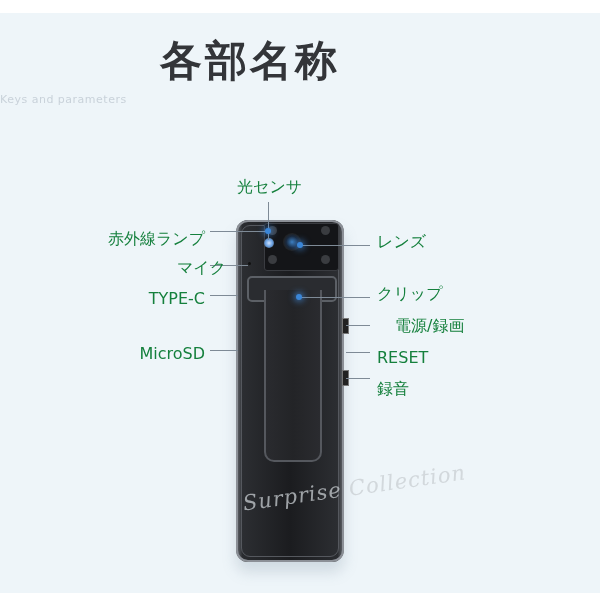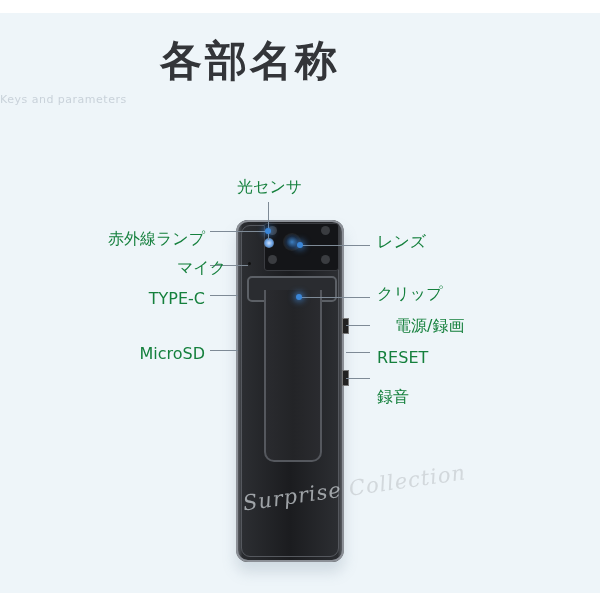--- a/index.html
+++ b/index.html
@@ -81,15 +81,15 @@
 
 <div class="label" style="left:237px;top:174px;">光センサ</div>
 <div class="label left" style="right:395px;top:226px;">赤外線ランプ</div>
 <div class="label left" style="right:374px;top:255px;">マイク</div>
 <div class="label left" style="right:395px;top:286px;">TYPE-C</div>
 <div class="label left" style="right:395px;top:341px;">MicroSD</div>
 <div class="label" style="left:377px;top:229px;">レンズ</div>
 <div class="label" style="left:377px;top:281px;">クリップ</div>
 <div class="label" style="left:395px;top:313px;">電源/録画</div>
 <div class="label" style="left:377px;top:345px;">RESET</div>
-<div class="label" style="left:377px;top:384px;text-align:right;">録音</div>
+<div class="label" style="left:377px;top:376px;text-align:right;">録音</div>
 
 <div class="watermark">Surprise Collection</div>
 
 </body></html>

